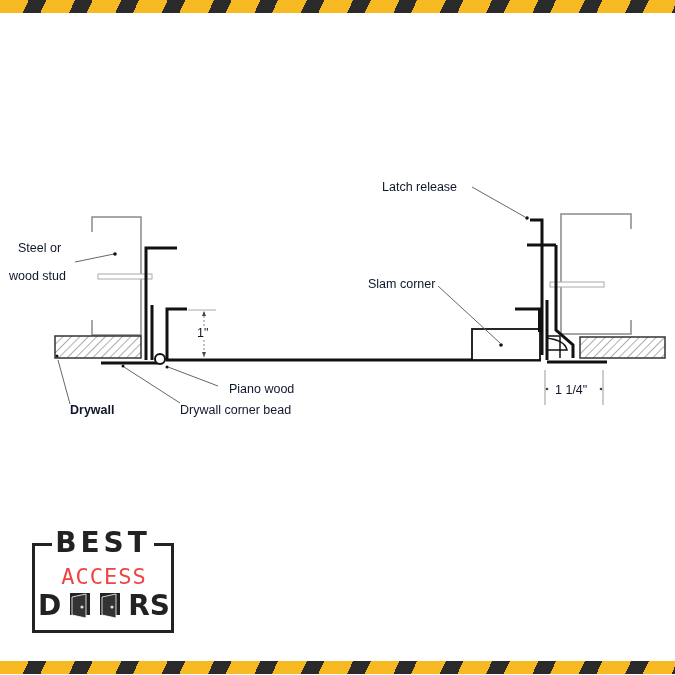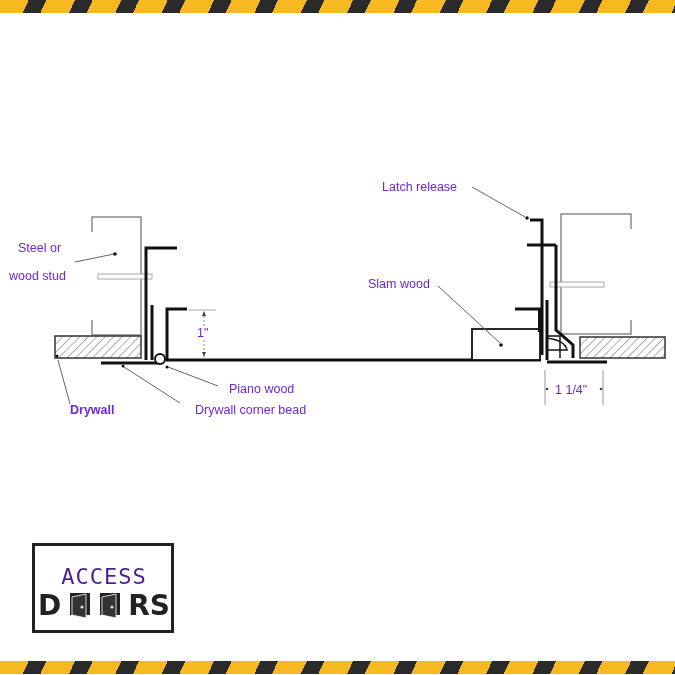--- a/index.html
+++ b/index.html
@@ -1,25 +1,25 @@
 <!DOCTYPE html>
 <html><head>
 <meta charset="utf-8">
 <style>
   html, body { margin: 0; padding: 0; background: #ffffff; }
   body { width: 675px; height: 675px; position: relative; overflow: hidden; font-family: "Liberation Sans", sans-serif; }
   .stripe-band { position: absolute; left: 0; width: 675px; height: 13px; background: repeating-linear-gradient(115deg, #f6b921 0px, #f6b921 26px, #2a2a2a 26px, #2a2a2a 42px); }
   .stripe-top { top: 0; }
   .stripe-bottom { top: 661px; }
   svg.drawing { position: absolute; left: 0; top: 0; }
-  .lbl { position: absolute; font-size: 12.5px; color: #6d28d9; white-space: nowrap; line-height: 14px; }
+  .lbl { position: absolute; font-size: 12.5px; color: #0f172a; white-space: nowrap; line-height: 14px; }
   .logo { position: absolute; left: 32px; top: 527px; width: 142px; height: 106px; }
   .logo-frame { position: absolute; left: 0; top: 16px; width: 136px; height: 84px; border: 3px solid #222; box-sizing: content-box; }
   .logo-best { position: absolute; left: 20px; top: 0; width: 102px; text-align: center; background: #fff; font-family: "DejaVu Sans", sans-serif; font-weight: bold; font-size: 28px; letter-spacing: 4px; color: #222; line-height: 32px; }
-  .logo-access { position: absolute; left: 6px; top: 38px; width: 132px; text-align: center; font-family: "DejaVu Sans Mono", monospace; font-size: 22px; letter-spacing: 1px; color: #4c1d95; line-height: 24px; }
+  .logo-access { position: absolute; left: 6px; top: 38px; width: 132px; text-align: center; font-family: "DejaVu Sans Mono", monospace; font-size: 22px; letter-spacing: 1px; color: #ef4444; line-height: 24px; }
   .logo-doors { position: absolute; left: 6px; top: 64px; width: 132px; display: flex; justify-content: space-between; align-items: center; height: 30px; }
   .logo-letter { font-family: "DejaVu Sans", sans-serif; font-weight: bold; font-size: 28px; color: #222; line-height: 30px; }
   .door-icon { width: 22px; height: 28px; }
 </style>
 </head>
 <body>
 
 <div class="stripe-band stripe-top"></div>
 <div class="stripe-band stripe-bottom"></div>
 
@@ -99,29 +99,30 @@
     <line x1="180" y1="403" x2="124" y2="367"></line>
     <circle cx="123" cy="366" r="1.5" fill="#111" stroke="none"></circle>
     <line x1="70" y1="404" x2="58" y2="360"></line>
     <circle cx="57" cy="356" r="1.5" fill="#111" stroke="none"></circle>
   </g>
 </svg>
 
 <span class="lbl" style="left:18px; top:241px;">Steel or</span>
 <span class="lbl" style="left:9px; top:269px;">wood stud</span>
 <span class="lbl" style="left:382px; top:180px;">Latch release</span>
-<span class="lbl" style="left:368px; top:277px;">Slam wood</span>
+<span class="lbl" style="left:368px; top:277px;">Slam corner</span>
 <span class="lbl" style="left:229px; top:382px;">Piano wood</span>
 <span class="lbl" style="left:70px; top:403px;font-weight:bold;">Drywall</span>
-<span class="lbl" style="left:180px; top:403px;margin-left:15px;">Drywall corner bead</span>
+<span class="lbl" style="left:180px; top:403px;">Drywall corner bead</span>
 <span class="lbl" style="left:197px; top:326px; background:#fff;">1"</span>
 <span class="lbl" style="left:555px; top:383px;">1 1/4"</span>
 
 <div class="logo">
   <div class="logo-frame"></div>
+  <div class="logo-best">BEST</div>
   <div class="logo-access">ACCESS</div>
   <div class="logo-doors">
     <span class="logo-letter">D</span>
     <svg class="door-icon" viewBox="0 0 22 28">
       <rect x="1" y="1" width="20" height="22" fill="#222"></rect>
       <polygon points="3,5 17,2 17,26 3,23" fill="#333" stroke="#fff" stroke-width="0.8"></polygon>
       <circle cx="13" cy="15" r="1.6" fill="#ddd"></circle>
     </svg>
     <svg class="door-icon" viewBox="0 0 22 28">
       <rect x="1" y="1" width="20" height="22" fill="#222"></rect>

